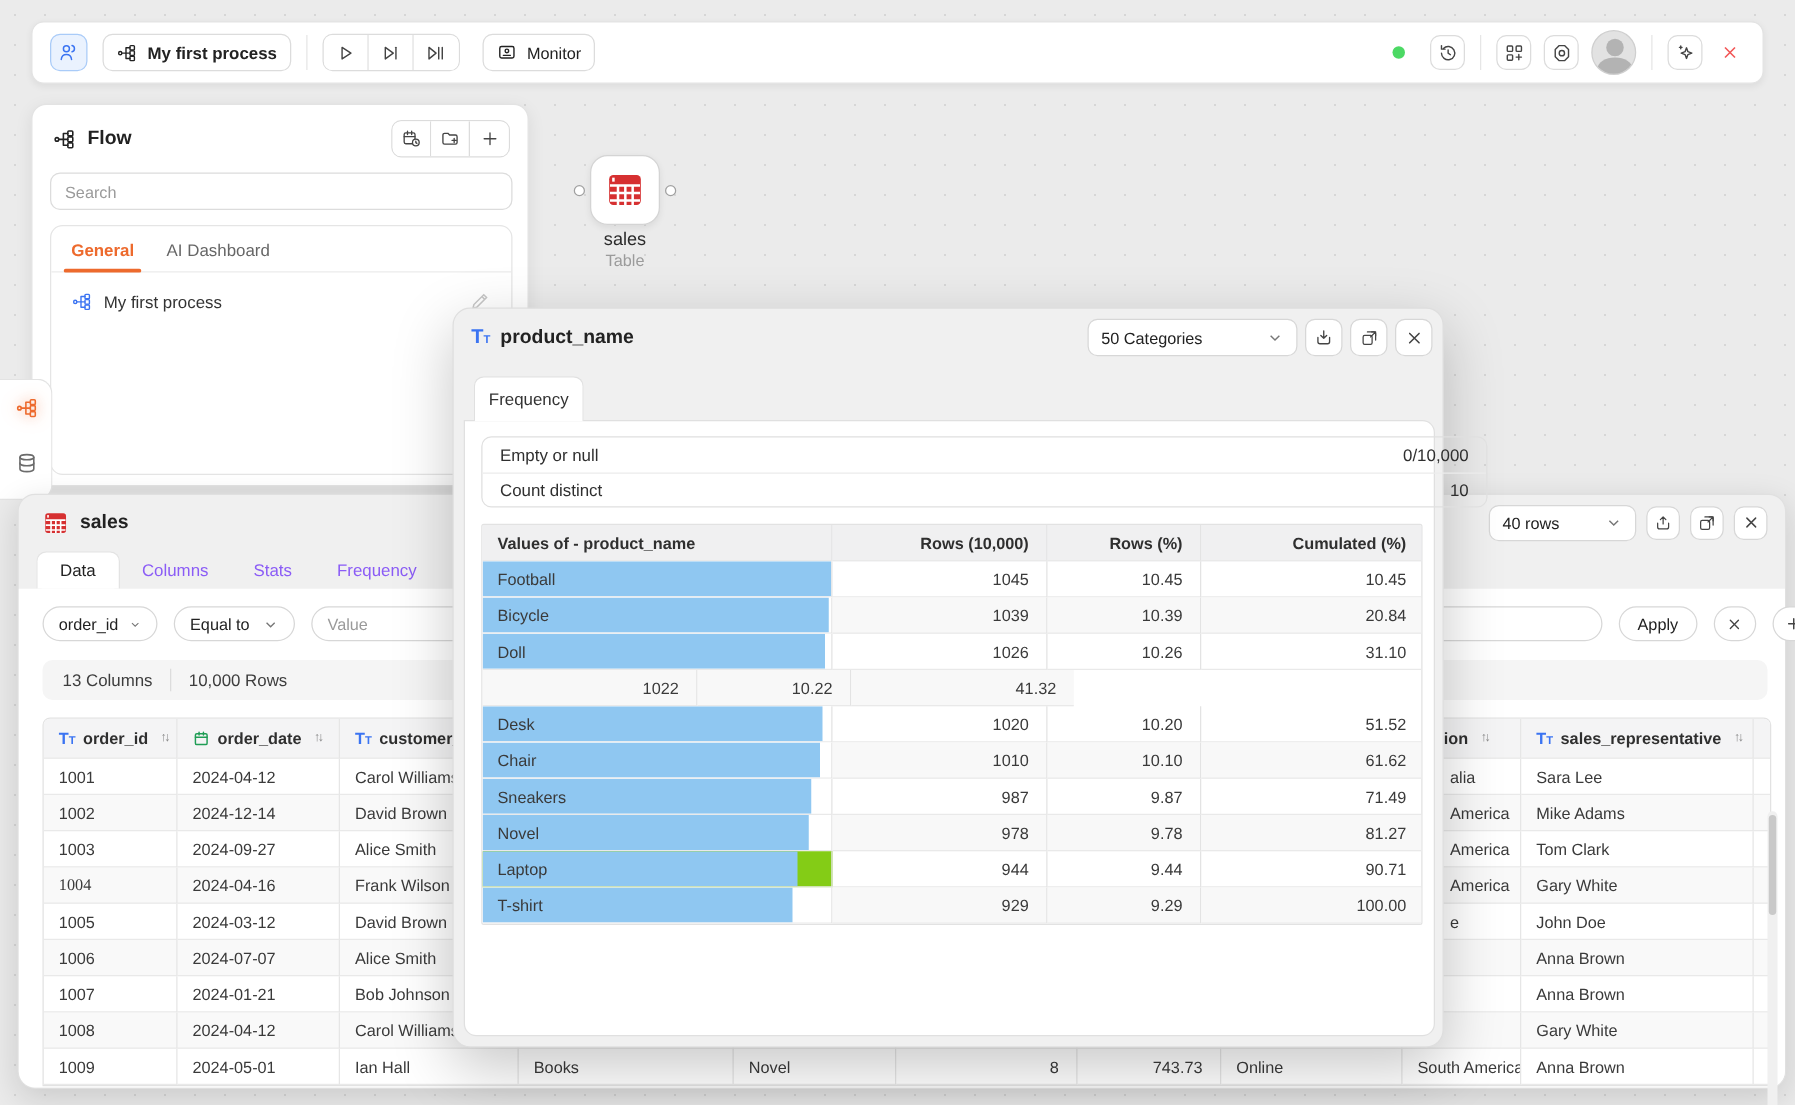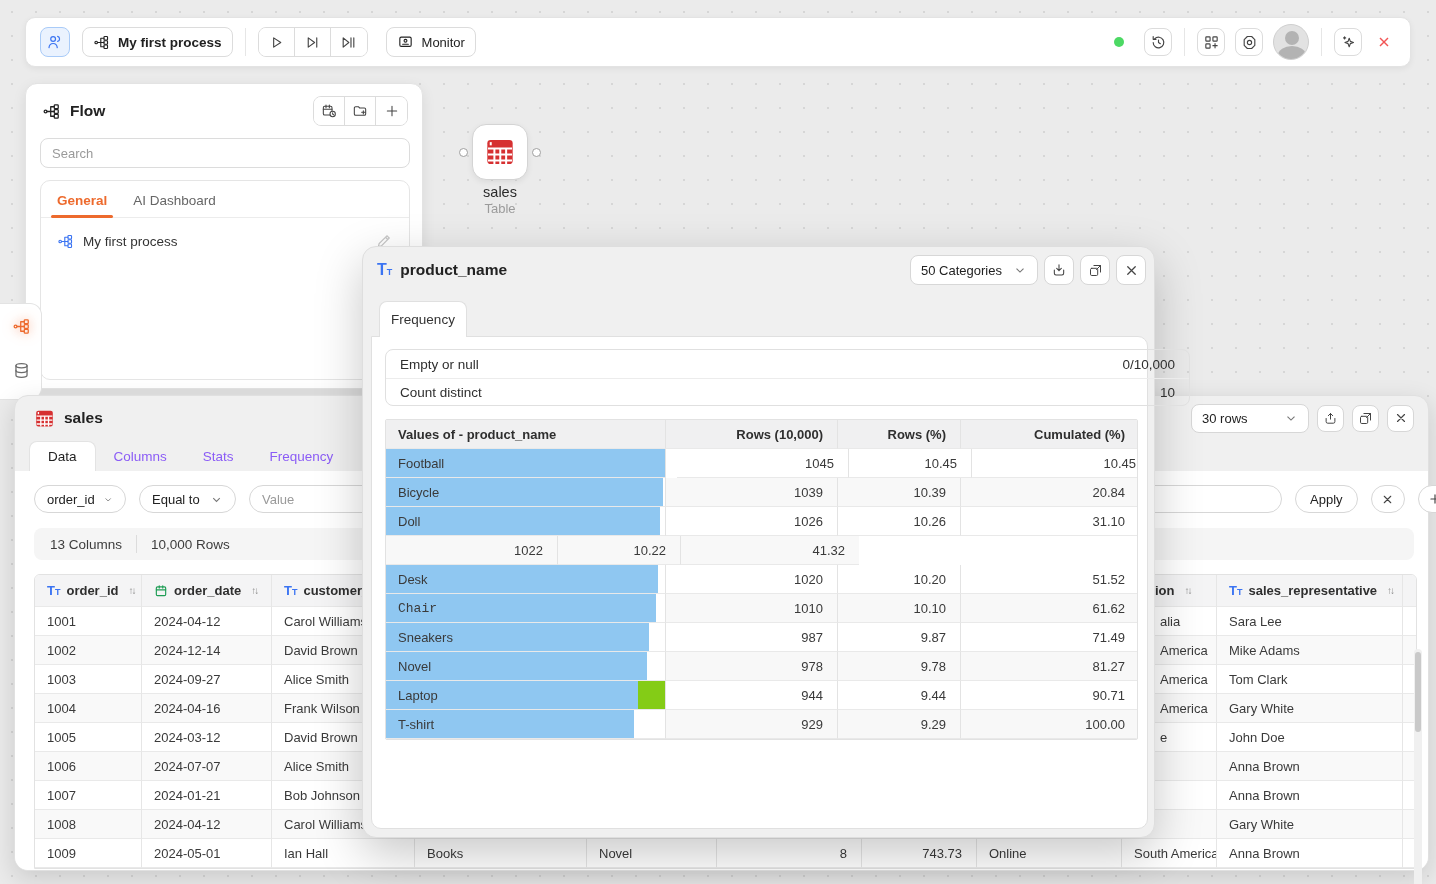--- a/index.html
+++ b/index.html
@@ -349,21 +349,21 @@
         <rect x="2.5" y="3" width="19" height="18" rx="2.5" fill="#d63031"></rect>
         <g stroke="#fff" stroke-width="1.5">
             <path d="M3 9.3h18M3 13.8h18M3 18.3h18"></path>
             <path d="M7.8 9.3V21M12.2 9.3V21M16.6 9.3V21"></path>
           </g>
         <rect x="4.3" y="4.6" width="1.5" height="2.4" fill="#fff"></rect>
       </svg>
       <span class="sw-title">sales</span>
       <div class="sw-controls">
         <div class="select" style="width:118px">
-          <span>30 rows</span>
+          <span>40 rows</span>
           <svg class="chev" width="14" height="14" viewBox="0 0 24 24" class2="ic" style="stroke:#777;fill:none;stroke-width:2">
               <path d="M6 9.5l6 6 6-6"></path>
             </svg>
         </div>
         <div class="sq-btn">
           <svg width="15" height="15" viewBox="0 0 24 24" class="ic">
             <path d="M12 13V4M8.5 7.5L12 4l3.5 3.5"></path>
               <path d="M5 12v5a2.5 2.5 0 0 0 2.5 2.5h9A2.5 2.5 0 0 0 19 17v-5"></path>
           </svg>
         </div>
@@ -501,21 +501,21 @@
             <div class="g-cell" style="width: 172px;"></div>
             <div class="g-cell" style="width: 130px;"></div>
             <div class="g-cell r" style="width: 145px;"></div>
             <div class="g-cell r" style="width: 115px;"></div>
             <div class="g-cell" style="width: 145px;"></div>
             <div class="g-cell cutpad" style="width: 95px;">America</div>
             <div class="g-cell" style="width: 186px;">Tom Clark</div>
             <div class="g-cell" style="width: 13px;"></div>
           </div>
           <div class="g-row alt">
-            <div class="g-cell" style="width: 107px;">1004</div>
+            <div class="g-cell" style="width: 107px; font-family: Liberation Serif, serif;">1004</div>
             <div class="g-cell" style="width: 130px;">2024-04-16</div>
             <div class="g-cell" style="width: 143px;">Frank Wilson</div>
             <div class="g-cell" style="width: 172px;"></div>
             <div class="g-cell" style="width: 130px;"></div>
             <div class="g-cell r" style="width: 145px;"></div>
             <div class="g-cell r" style="width: 115px;"></div>
             <div class="g-cell" style="width: 145px;"></div>
             <div class="g-cell cutpad" style="width: 95px;">America</div>
             <div class="g-cell" style="width: 186px;">Gary White</div>
             <div class="g-cell" style="width: 13px;"></div>
@@ -590,21 +590,21 @@
           <div class="vthumb"></div>
         </div>
     </div>
   </div>
 
   <div id="modal">
     <div class="md-head">
       <span class="tt" style="font-size:16px"><b>T</b><i>T</i></span>
       <span class="md-title">product_name</span>
       <div class="md-controls">
-        <div class="select" style="width:128px;height:30px">
+        <div class="select" style="width:168px;height:30px">
           <span>50 Categories</span>
           <svg class="chev" width="14" height="14" viewBox="0 0 24 24">
               <path d="M6 9.5l6 6 6-6" style="stroke:#777;fill:none;stroke-width:2"></path>
             </svg>
         </div>
         <div class="sq-btn" style="width:30px;height:30px">
           <svg width="16" height="16" viewBox="0 0 24 24" class="ic">
             <path d="M12 4v9M8.5 9.5L12 13l3.5-3.5"></path>
               <path d="M5 12v5a2.5 2.5 0 0 0 2.5 2.5h9A2.5 2.5 0 0 0 19 17v-5"></path>
           </svg>
@@ -648,21 +648,21 @@
             </div>
             <div class="fc r" style="width: 178px;">
               <span class="lbl">Cumulated (%)</span>
             </div>
           </div>
           <div class="f-row">
             <div class="fc" style="width: 280px; background: rgb(255, 255, 255);">
               <div class="bar" style="width: 100%;"></div>
               <span class="lbl">Football</span>
             </div>
-            <div class="fc r" style="width: 172px; margin-left: 11px;">1045</div>
+            <div class="fc r" style="width: 172px;">1045</div>
             <div class="fc r" style="width: 123px;">10.45</div>
             <div class="fc r" style="width: 178px;">10.45</div>
           </div>
           <div class="f-row alt">
             <div class="fc" style="width: 280px; background: rgb(255, 255, 255);">
               <div class="bar" style="width: 99.4%;"></div>
               <span class="lbl">Bicycle</span>
             </div>
             <div class="fc r" style="width: 172px;">1039</div>
             <div class="fc r" style="width: 123px;">10.39</div>
@@ -685,21 +685,21 @@
           <div class="f-row">
             <div class="fc" style="width: 280px; background: rgb(255, 255, 255);">
               <div class="bar" style="width: 97.6%;"></div>
               <span class="lbl">Desk</span>
             </div>
             <div class="fc r" style="width: 172px;">1020</div>
             <div class="fc r" style="width: 123px;">10.20</div>
             <div class="fc r" style="width: 178px;">51.52</div>
           </div>
           <div class="f-row alt">
-            <div class="fc" style="width: 280px; background: rgb(255, 255, 255); font-family: Liberation Mono, monospace;">
+            <div class="fc" style="width: 280px; background: rgb(255, 255, 255);">
               <div class="bar" style="width: 96.7%;"></div>
               <span class="lbl">Chair</span>
             </div>
             <div class="fc r" style="width: 172px;">1010</div>
             <div class="fc r" style="width: 123px;">10.10</div>
             <div class="fc r" style="width: 178px;">61.62</div>
           </div>
           <div class="f-row">
             <div class="fc" style="width: 280px; background: rgb(255, 255, 255);">
               <div class="bar" style="width: 94.4%;"></div>

